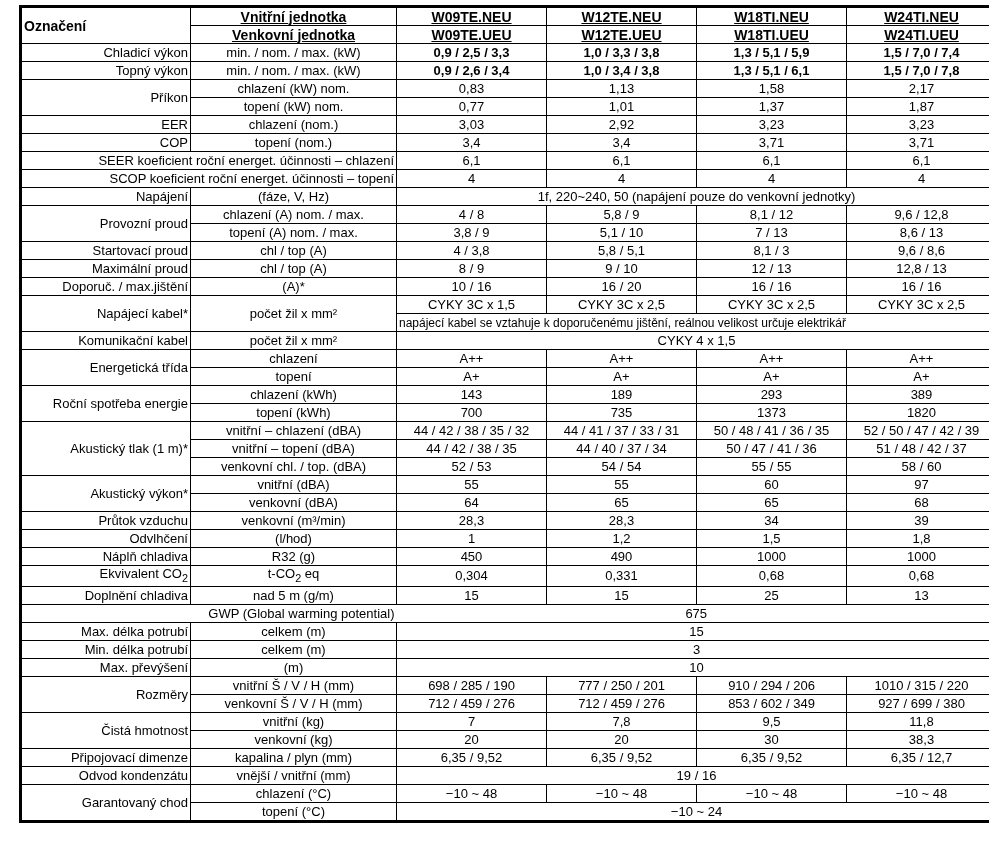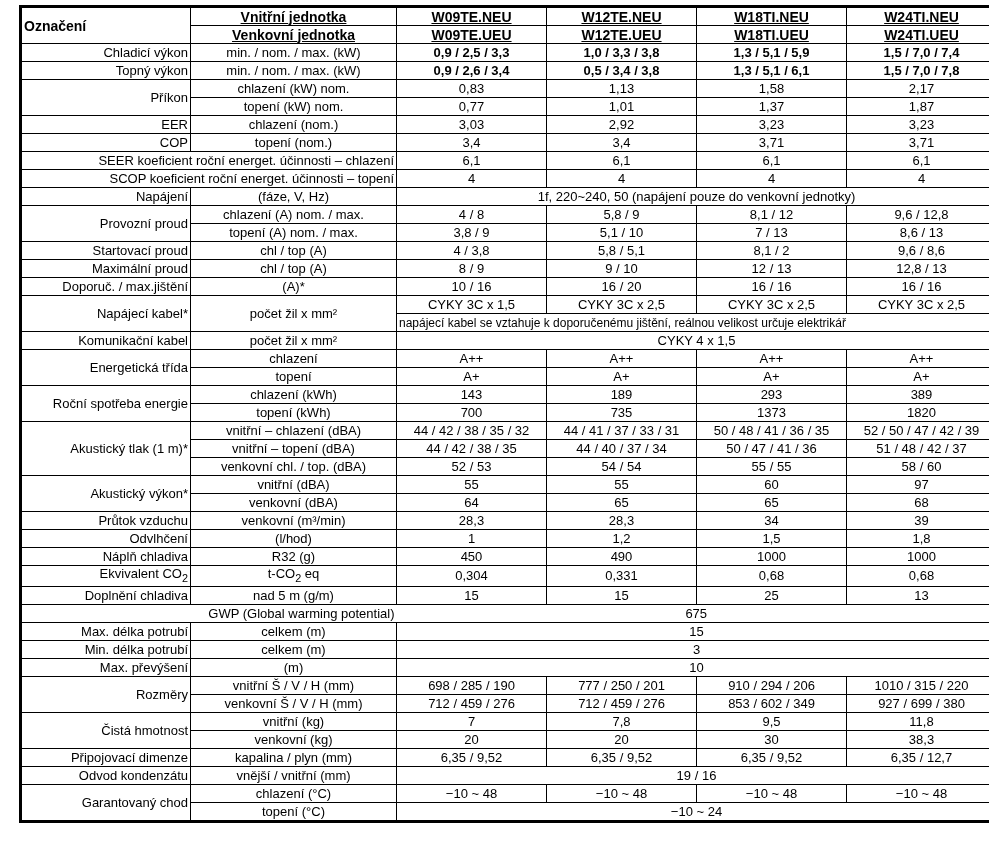--- a/index.html
+++ b/index.html
@@ -73,21 +73,21 @@
       <td class="v bold">0,9 / 2,5 / 3,3</td>
       <td class="v bold">1,0 / 3,3 / 3,8</td>
       <td class="v bold">1,3 / 5,1 / 5,9</td>
       <td class="v bold">1,5 / 7,0 / 7,4</td>
     </tr>
 
     <tr>
       <td class="c0">Topný výkon</td>
       <td class="c1">min. / nom. / max. (kW)</td>
       <td class="v bold">0,9 / 2,6 / 3,4</td>
-      <td class="v bold">0,5 / 3,4 / 3,8</td>
+      <td class="v bold">1,0 / 3,4 / 3,8</td>
       <td class="v bold">1,3 / 5,1 / 6,1</td>
       <td class="v bold">1,5 / 7,0 / 7,8</td>
     </tr>
 
     <tr>
       <td class="c0" rowspan="2">Příkon</td>
       <td class="c1">chlazení (kW) nom.</td>
       <td class="v">0,83</td>
       <td class="v">1,13</td>
       <td class="v">1,58</td>
@@ -155,21 +155,21 @@
       <td class="v">5,1 / 10</td>
       <td class="v">7 / 13</td>
       <td class="v">8,6 / 13</td>
     </tr>
 
     <tr>
       <td class="c0">Startovací proud</td>
       <td class="c1">chl / top (A)</td>
       <td class="v">4 / 3,8</td>
       <td class="v">5,8 / 5,1</td>
-      <td class="v">8,1 / 2</td>
+      <td class="v">8,1 / 3</td>
       <td class="v">9,6 / 8,6</td>
     </tr>
 
     <tr>
       <td class="c0">Maximální proud</td>
       <td class="c1">chl / top (A)</td>
       <td class="v">8 / 9</td>
       <td class="v">9 / 10</td>
       <td class="v">12 / 13</td>
       <td class="v">12,8 / 13</td>

